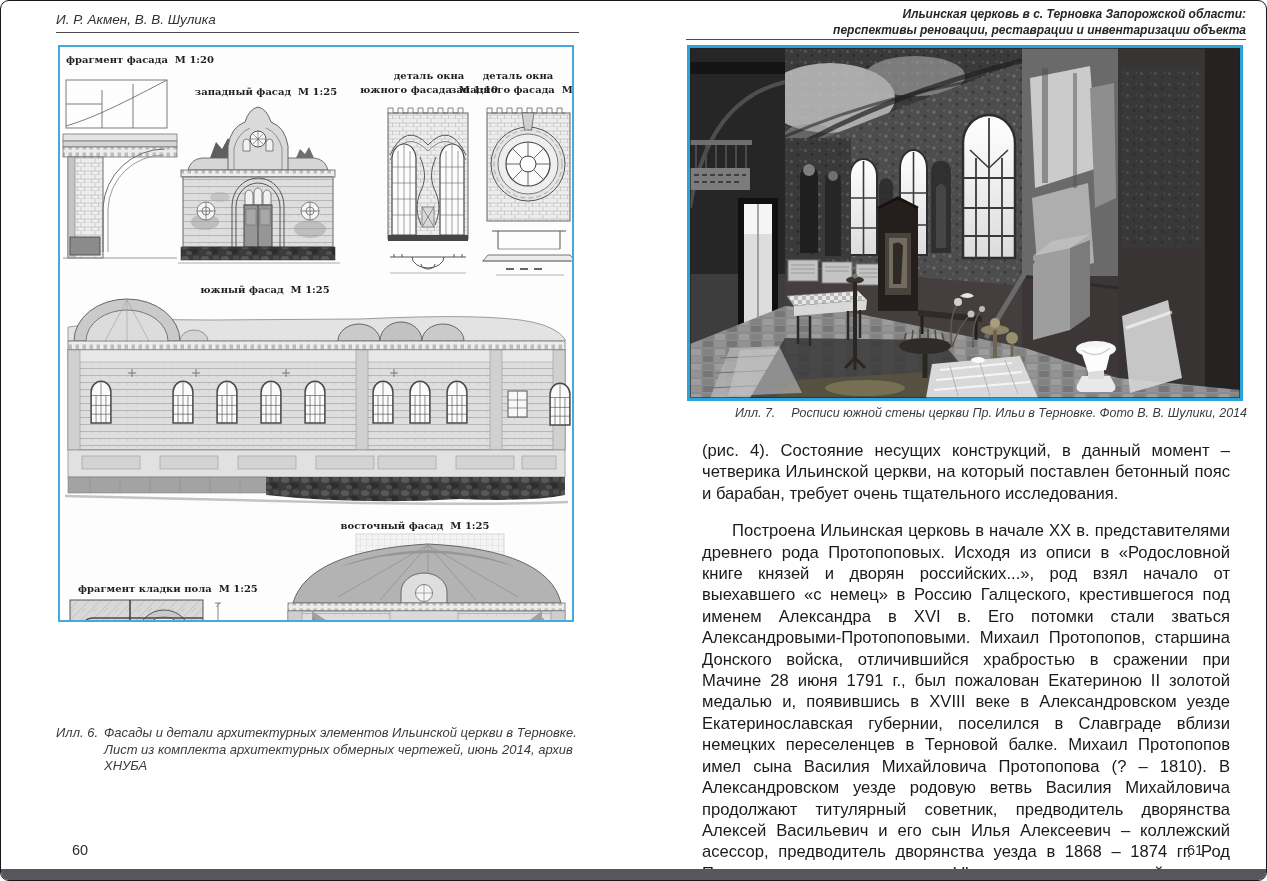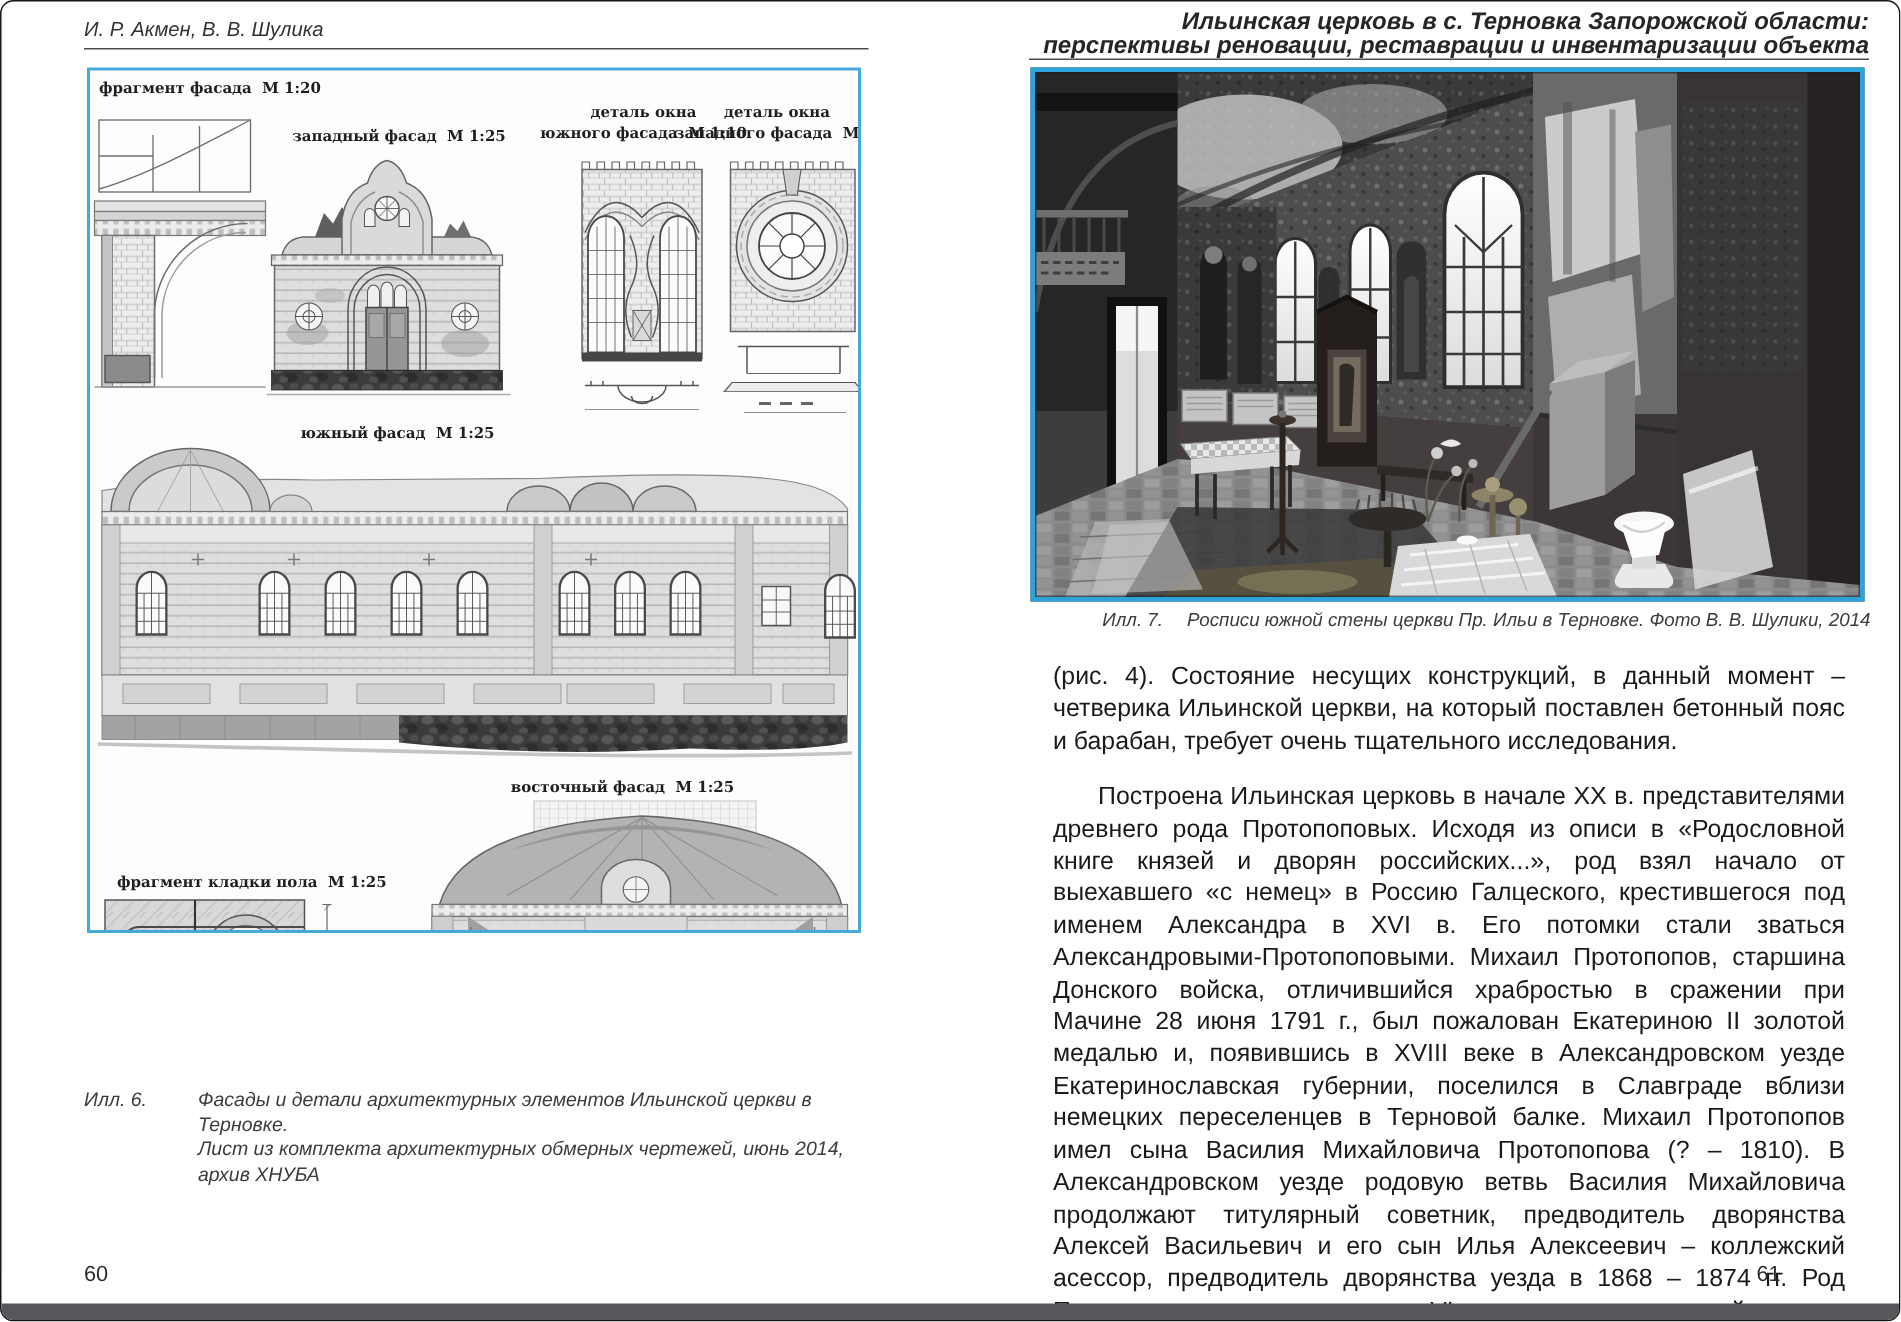--- a/index.html
+++ b/index.html
@@ -1,48 +1,48 @@
 <!DOCTYPE html>
 <html><head>
 <meta charset="utf-8">
 <style>
   html,body{margin:0;padding:0;background:#fff;}
   #stage{position:relative;width:1267px;height:881px;background:#fff;border:1px solid #161616;
          border-radius:9px;overflow:hidden;font-family:"Liberation Sans",sans-serif;box-sizing:border-box;}
   
   .hdr-left{position:absolute;left:55px;top:11px;font-style:italic;font-size:13.5px;color:#333;text-align:center;}
   .hdr-right{position:absolute;left:690px;top:6px;width:555px;text-align:right;font-style:italic;
-             font-weight:bold;font-size:16px;line-height:15.5px;color:#262626;}
+             font-weight:bold;font-size:12px;line-height:15.5px;color:#262626;}
   .rule{position:absolute;height:0;border-top:1.4px solid #4c4c4c;}
   #rule-l{left:55px;top:31px;width:523px;}
   #rule-r{left:685px;top:38px;width:560px;}
   
   #figure-frame{position:absolute;left:57px;top:44px;width:516px;height:577px;border:2px solid #45a9db;
                 background:#fdfdfd;box-sizing:border-box;overflow:hidden;}
   #figure-frame svg{position:absolute;left:0;top:0;}
   .figlabel{position:absolute;font-family:"DejaVu Serif",serif;font-weight:bold;font-size:10px;
             color:#1f1f1f;white-space:pre;}
   .figlabel.c{text-align:center;}
   
   #photo-frame{position:absolute;left:686px;top:44px;width:556px;height:356px;border:3px solid #2ba4dc;
                box-sizing:border-box;background:#333;overflow:hidden;}
   
   .caption{position:absolute;font-style:italic;font-size:13px;color:#3c3c3c;line-height:16.5px;}
   #cap-l{left:55px;top:724px;width:525px;}
   #cap-l .num{position:absolute;left:0;top:0;}
-  #cap-l .txt{margin-left:76px;}
+  #cap-l .txt{margin-left:48px;}
   #cap-r{left:686px;top:404px;width:560px;font-size:12.5px;text-align:right;}
   #cap-r .num{margin-right:16px;}
   
   #body-text{position:absolute;left:685px;top:423px;width:560px;font-size:16.6px;line-height:21.4px;
              color:#1a1a1a;text-align:justify;}
   #body-text p{margin:16px;}
   #body-text p.ind{text-indent:30px;}
   
-  .pagenum{position:absolute;font-size:14.5px;color:#2d2d2d;}
+  .pagenum{position:absolute;font-size:14.5px;color:#2d2d2d;margin-left:16px;}
   #pn-l{left:55px;top:841px;}
   #pn-r{left:1170px;top:841px;}
   #bottom-bar{position:absolute;left:0;right:0;bottom:0;height:11px;background:#56575a;}
 </style>
 </head>
 <body>
 
 <div id="stage">
 
   <div class="hdr-left">И. Р. Акмен, В. В. Шулика</div>

